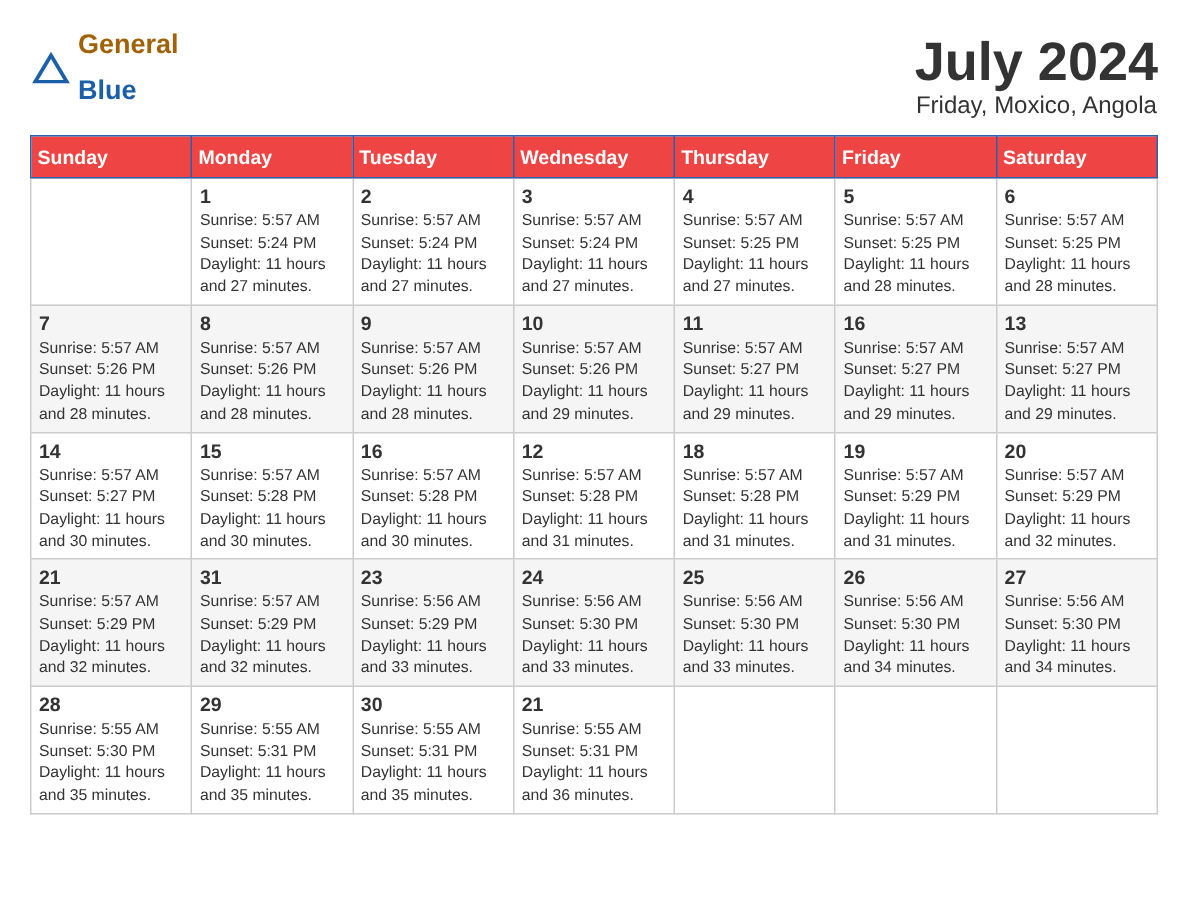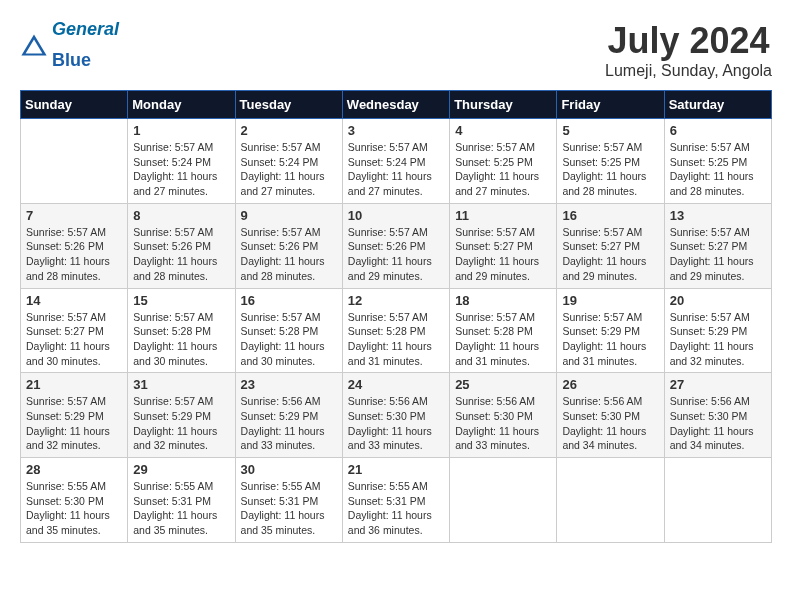--- a/index.html
+++ b/index.html
@@ -21,22 +21,21 @@
       align-items: center;
     }
     .logo-text {
       display: flex;
       flex-direction: column;
       line-height: 1.1;
     }
     .logo-general {
       font-size: 18px;
       font-weight: bold;
-      color: #0369a1;
-      font-style: italic;
+      color: #a16207;
     }
     .logo-blue {
       font-size: 18px;
       font-weight: bold;
       color: #1a5fa8;
       margin-top: 11px;
     }
     .logo-icon {
       width: 28px;
       height: 28px;
@@ -53,21 +52,21 @@
     .location {
       font-size: 16px;
       color: #333;
     }
     .calendar {
       width: 100%;
       border-collapse: collapse;
       font-size: 11px;
     }
     .calendar thead tr th {
-      background-color: #0f172a;
+      background-color: #ef4444;
       color: #fff;
       padding: 6px 4px;
       text-align: left;
       font-size: 13px;
       font-weight: bold;
       border: 1px solid #2962b0;
     }
     .calendar tbody tr td {
       border: 1px solid #ccc;
       vertical-align: top;
@@ -103,21 +102,21 @@
       <polygon points="20,5 38,35 2,35" fill="#1a5fa8"></polygon>
       <polygon points="20,12 32,32 8,32" fill="#fff"></polygon>
     </svg>
     <div class="logo-text">
       <span class="logo-general">General</span>
       <span class="logo-blue">Blue</span>
     </div>
   </div>
   <div class="title-block">
     <div class="month-year">July 2024</div>
-    <div class="location">Lumeji, Sunday, Angola</div>
+    <div class="location">Friday, Moxico, Angola</div>
   </div>
 </div>
 
 <table class="calendar">
   <thead>
     <tr>
     <th>Sunday</th>
         <th>Monday</th>
         <th>Tuesday</th>
         <th>Wednesday</th>

